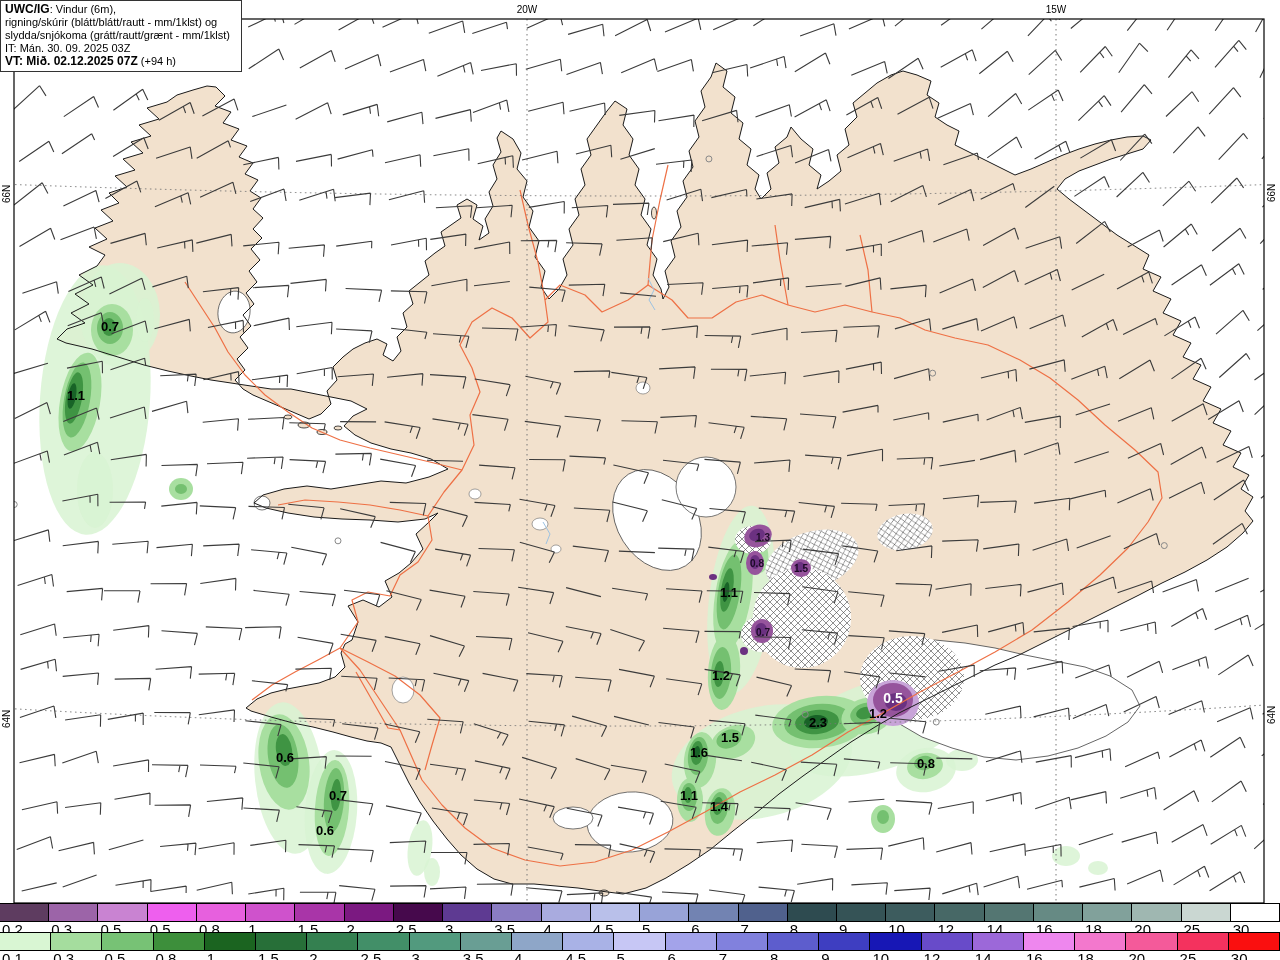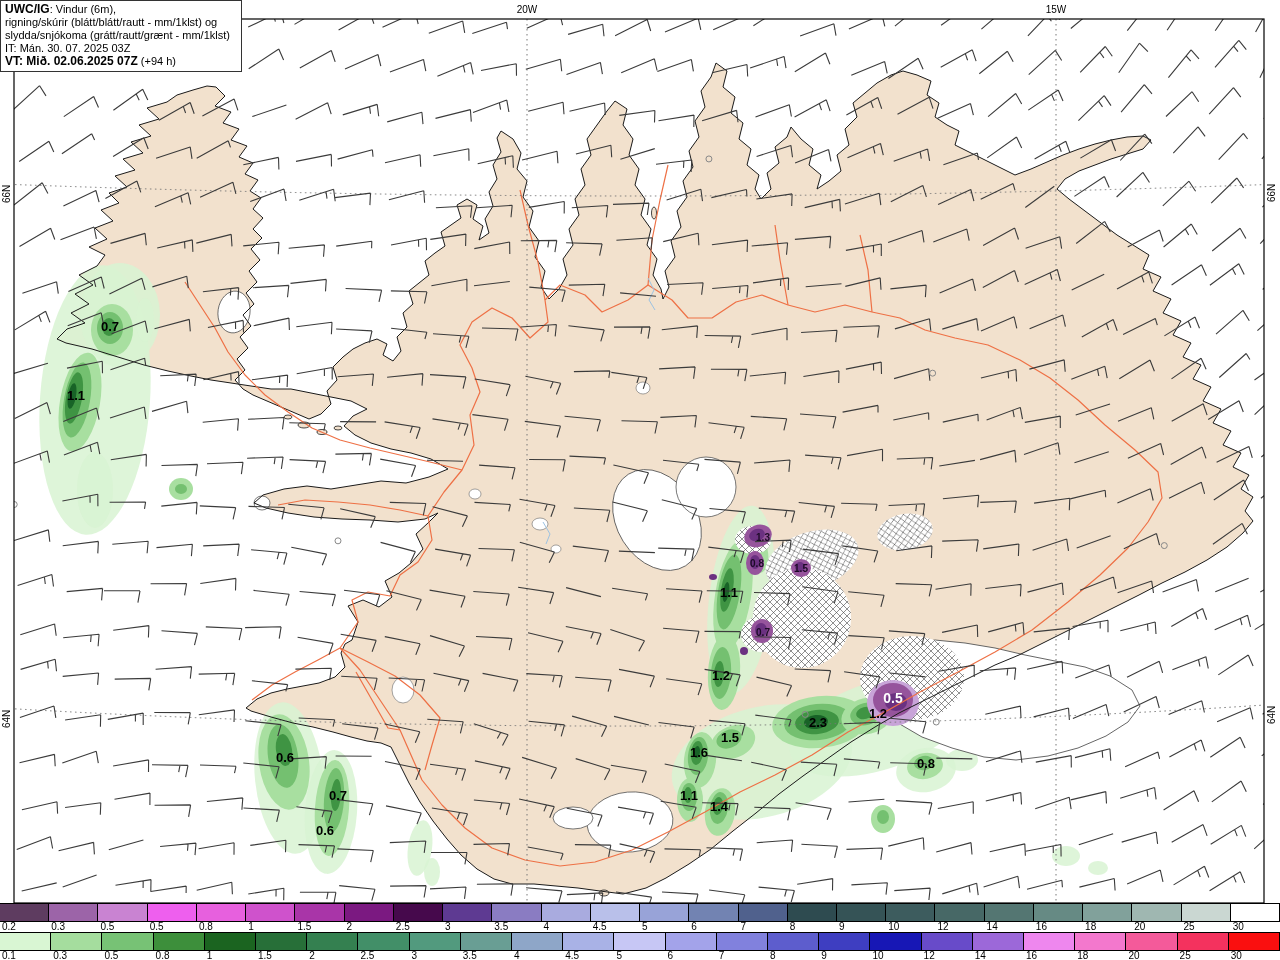--- a/index.html
+++ b/index.html
@@ -6,21 +6,21 @@
   .stage{position:relative;width:1280px;height:960px;overflow:hidden;background:#fff;
          font-family:"Liberation Sans",sans-serif;}
   #map-svg{position:absolute;left:0;top:0;}
   .titlebox{position:absolute;left:0;top:0;width:232px;background:#fff;border:1px solid #333;
             padding:2px 4px 3px 4px;font-size:11px;line-height:13px;color:#000;z-index:20;}
   .titlebox b{font-size:12px;}
   .legend{position:absolute;left:0;top:903px;width:1280px;height:57px;background:#fff;z-index:15;}
   .cbar{position:relative;height:17px;border-top:1px solid #000;border-bottom:1px solid #000;
         display:flex;}
   .cbar .seg{flex:1 1 auto;border-right:1px solid #000;box-sizing:border-box;}
-  .ticks{position:relative;height:10px;font-size:10px;color:#000;}
+  .ticks{position:relative;height:10px;font-size:15px;color:#000;}
   .ticks span{position:absolute;top:-1px;white-space:nowrap;}
 </style>
 </head>
 <body>
 
 <div class="stage">
 
   <svg id="map-svg" width="1280" height="903">
       <defs>
         <clipPath id="mapclip">
@@ -773,22 +773,22 @@
       <text x="10" y="203" transform="rotate(-90 10 203)" font-size="10px" fill="#000" font-family="&quot;Liberation Sans&quot;,sans-serif">66N</text>
       <text x="1275" y="202" transform="rotate(-90 1275 202)" font-size="10px" fill="#000" font-family="&quot;Liberation Sans&quot;,sans-serif">66N</text>
       <text x="10" y="728" transform="rotate(-90 10 728)" font-size="10px" fill="#000" font-family="&quot;Liberation Sans&quot;,sans-serif">64N</text>
       <text x="1275" y="724" transform="rotate(-90 1275 724)" font-size="10px" fill="#000" font-family="&quot;Liberation Sans&quot;,sans-serif">64N</text>
     </svg>
 
   <div class="titlebox">
     <div><b>UWC/IG</b><span>: Vindur (6m),</span></div>
     <div>rigning/skúrir (blátt/blátt/rautt - mm/1klst) og</div>
     <div>slydda/snjókoma (grátt/rautt/grænt - mm/1klst)</div>
-    <div>IT: Mán. 30. 07. 2025 03Z</div>
-    <div><b>VT: Mið. 02.06.2025 07Z</b><span> (+94 h)</span></div>
+    <div>IT: Mán. 30. 09. 2025 03Z</div>
+    <div><b>VT: Mið. 02.12.2025 07Z</b><span> (+94 h)</span></div>
   </div>
 
   <div class="legend">
     <div class="cbar" id="bar-sleet">
         <div class="seg" style="background: rgb(94, 60, 96);"></div>
         <div class="seg" style="background: rgb(156, 100, 168);"></div>
         <div class="seg" style="background: rgb(201, 131, 210);"></div>
         <div class="seg" style="background: rgb(238, 95, 238);"></div>
         <div class="seg" style="background: rgb(231, 96, 222);"></div>
         <div class="seg" style="background: rgb(207, 82, 204);"></div>

